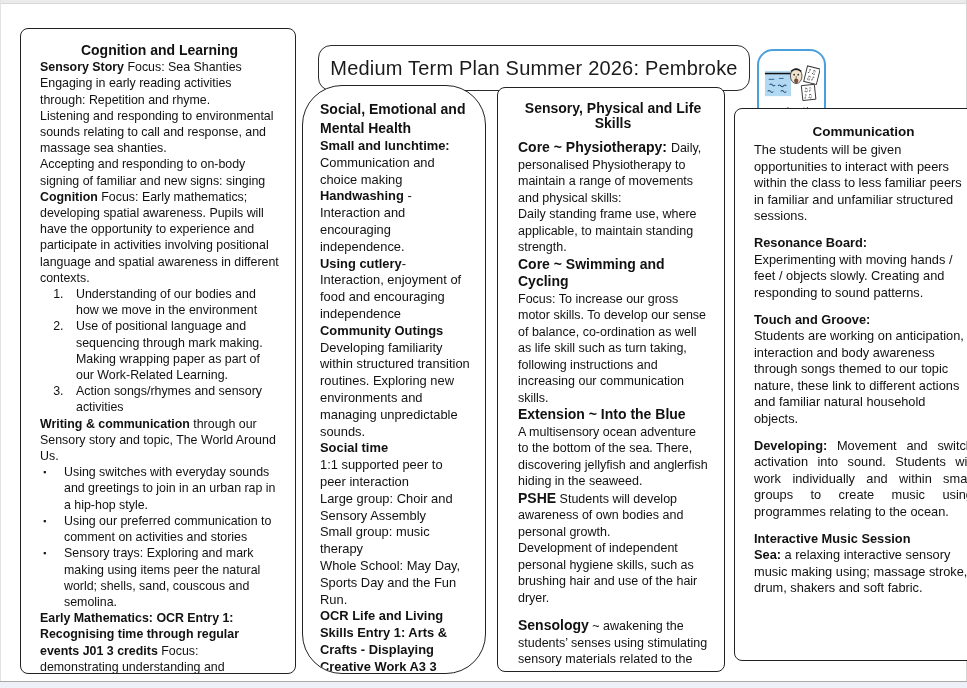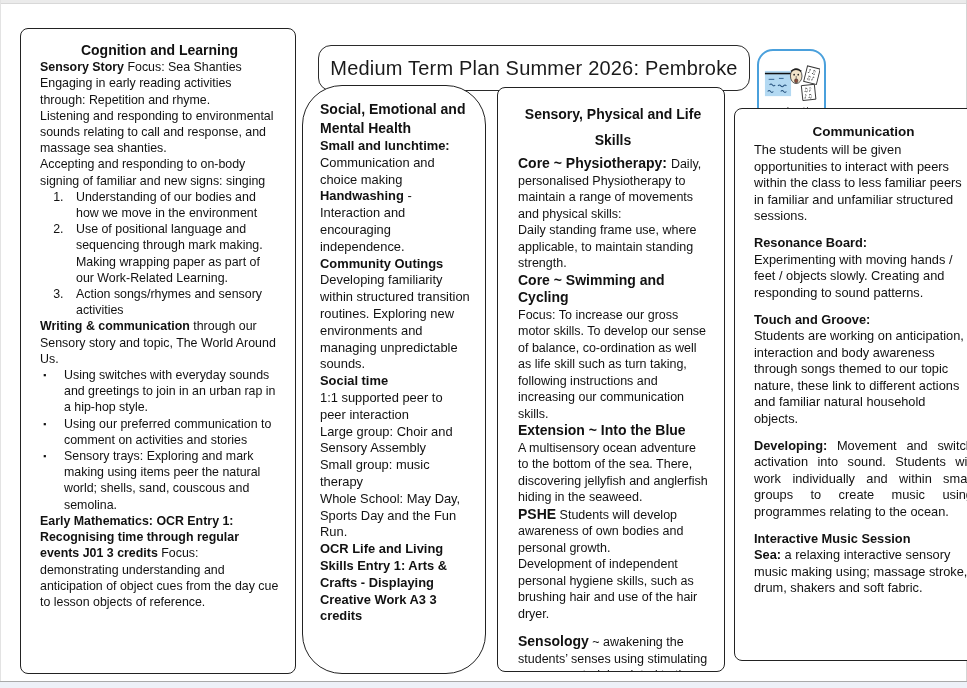--- a/index.html
+++ b/index.html
@@ -26,21 +26,21 @@
   #col1{left:20px;top:28px;width:276px;height:646px;}
   #col1 .inner{padding:13px 16px 8px 19px;font-size:12.4px;line-height:16.2px;}
   #col1 h2{margin:0 0 1px 0;font-size:14px;text-align:center;}
 
   #col2{left:302px;top:85px;width:184px;height:589px;border-radius:40px;}
   #col2 .inner{padding:14px 14px 6px 17px;font-size:12.9px;line-height:16.8px;}
   #col2 h2{margin:0;font-size:14px;line-height:19px;text-align:left;}
 
   #col3{left:497px;top:87px;width:228px;height:585px;}
   #col3 .inner{padding:13px 16px 6px 20px;font-size:12.5px;line-height:16.5px;}
-  #col3 h2{margin:0 0 2px 0;font-size:14px;line-height:26px;text-align:center;}
+  #col3 h2{margin:0 0 8px 0;font-size:14px;line-height:15px;text-align:center;}
 
   #col4{left:734px;top:108px;width:255px;height:553px;}
   #col4 .inner{padding:15px 15px 6px 19px;font-size:12.8px;line-height:16.4px;}
   #col4 h2{margin:0 0 2px 0;font-size:13.5px;text-align:center;}
 
   h2{font-family:"Liberation Sans",sans-serif;color:#111;}
   .para{margin:0;}
   .para.justify{text-align:justify;}
   .spacer{height:11px;}
   .b{font-weight:bold;}
@@ -94,20 +94,21 @@
   </div>
 
   <div id="col1" class="tb">
     <div class="inner">
       <h2>Cognition and Learning</h2>
       <div>
           <p class="para"><span class="b">Sensory Story</span><span> Focus: Sea Shanties</span></p>
           <p class="para"><span>Engaging in early reading activities through: Repetition and rhyme.</span></p>
           <p class="para"><span>Listening and responding to environmental sounds relating to call and response, and massage sea shanties.</span></p>
           <p class="para"><span>Accepting and responding to on-body signing of familiar and new signs: singing</span></p>
+          <p class="para"><span class="b">Cognition</span><span> Focus: Early mathematics; developing spatial awareness. Pupils will have the opportunity to experience and participate in activities involving positional language and spatial awareness in different contexts.</span></p>
           <ol>
             <li><span>Understanding of our bodies and how we move in the environment</span></li>
             <li><span>Use of positional language and sequencing through mark making. Making wrapping paper as part of our Work-Related Learning.</span></li>
             <li><span>Action songs/rhymes and sensory activities</span></li>
           </ol>
           <p class="para"><span class="b">Writing &amp; communication</span><span> through our Sensory story and topic, The World Around Us.</span></p>
           <ul>
             <li><span>Using switches with everyday sounds and greetings to join in an urban rap in a hip-hop style.</span></li>
             <li><span>Using our preferred communication to comment on activities and stories</span></li>
             <li><span>Sensory trays: Exploring and mark making using items peer the natural world; shells, sand, couscous and semolina.</span></li>
@@ -116,20 +117,21 @@
         </div>
     </div>
   </div>
 
   <div id="col2" class="tb">
     <div class="inner">
       <h2>Social, Emotional and Mental Health</h2>
       <div>
           <p class="para"><span class="b">Small and lunchtime:</span><br><span>Communication and choice making</span></p>
           <p class="para"><span class="b">Handwashing</span><span> - Interaction and encouraging independence.</span></p>
+          <p class="para"><span class="b">Using cutlery</span><span>- Interaction, enjoyment of food and encouraging independence</span></p>
           <p class="para"><span class="b">Community Outings</span><br><span>Developing familiarity within structured transition routines. Exploring new environments and managing unpredictable sounds.</span></p>
           <p class="para"><span class="b">Social time</span></p>
           <p class="para"><span>1:1 supported peer to peer interaction</span></p>
           <p class="para"><span>Large group: Choir and Sensory Assembly</span></p>
           <p class="para"><span>Small group: music therapy</span></p>
           <p class="para"><span>Whole School: May Day, Sports Day and the Fun Run.</span></p>
           <p class="para"><span class="b">OCR Life and Living Skills Entry 1: Arts &amp; Crafts - Displaying Creative Work A3 3 credits</span></p>
         </div>
     </div>
   </div>

